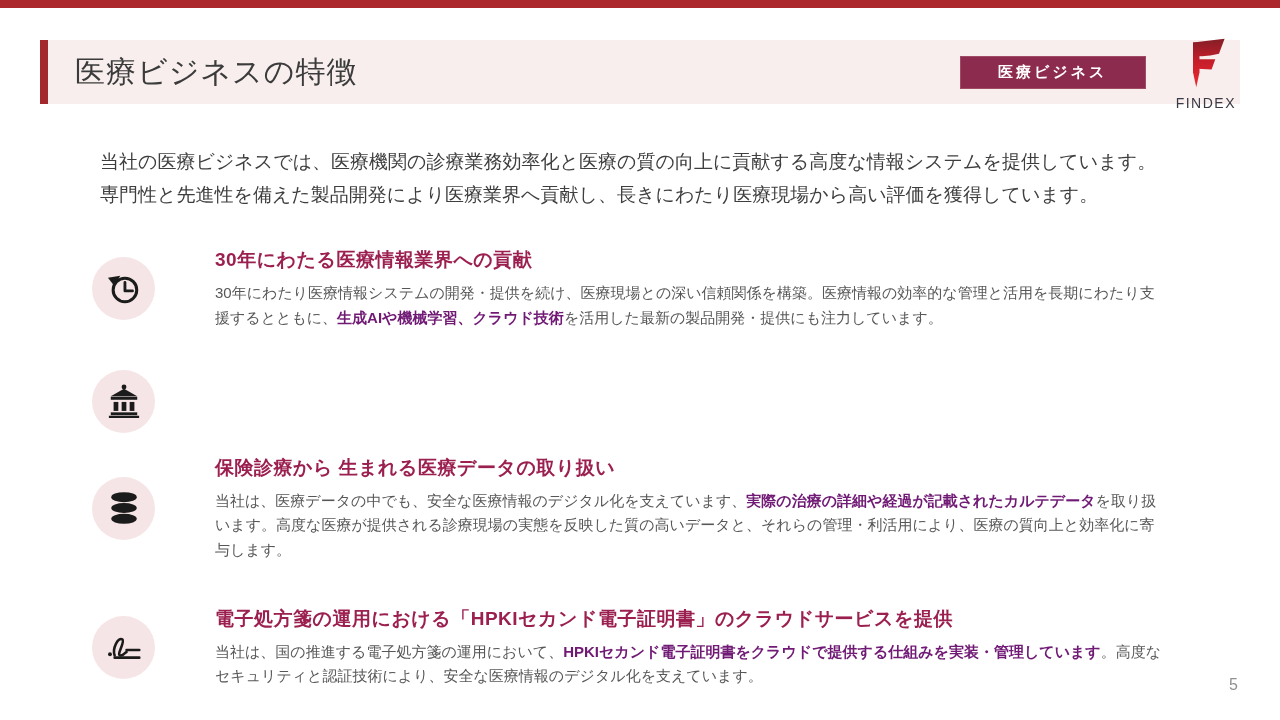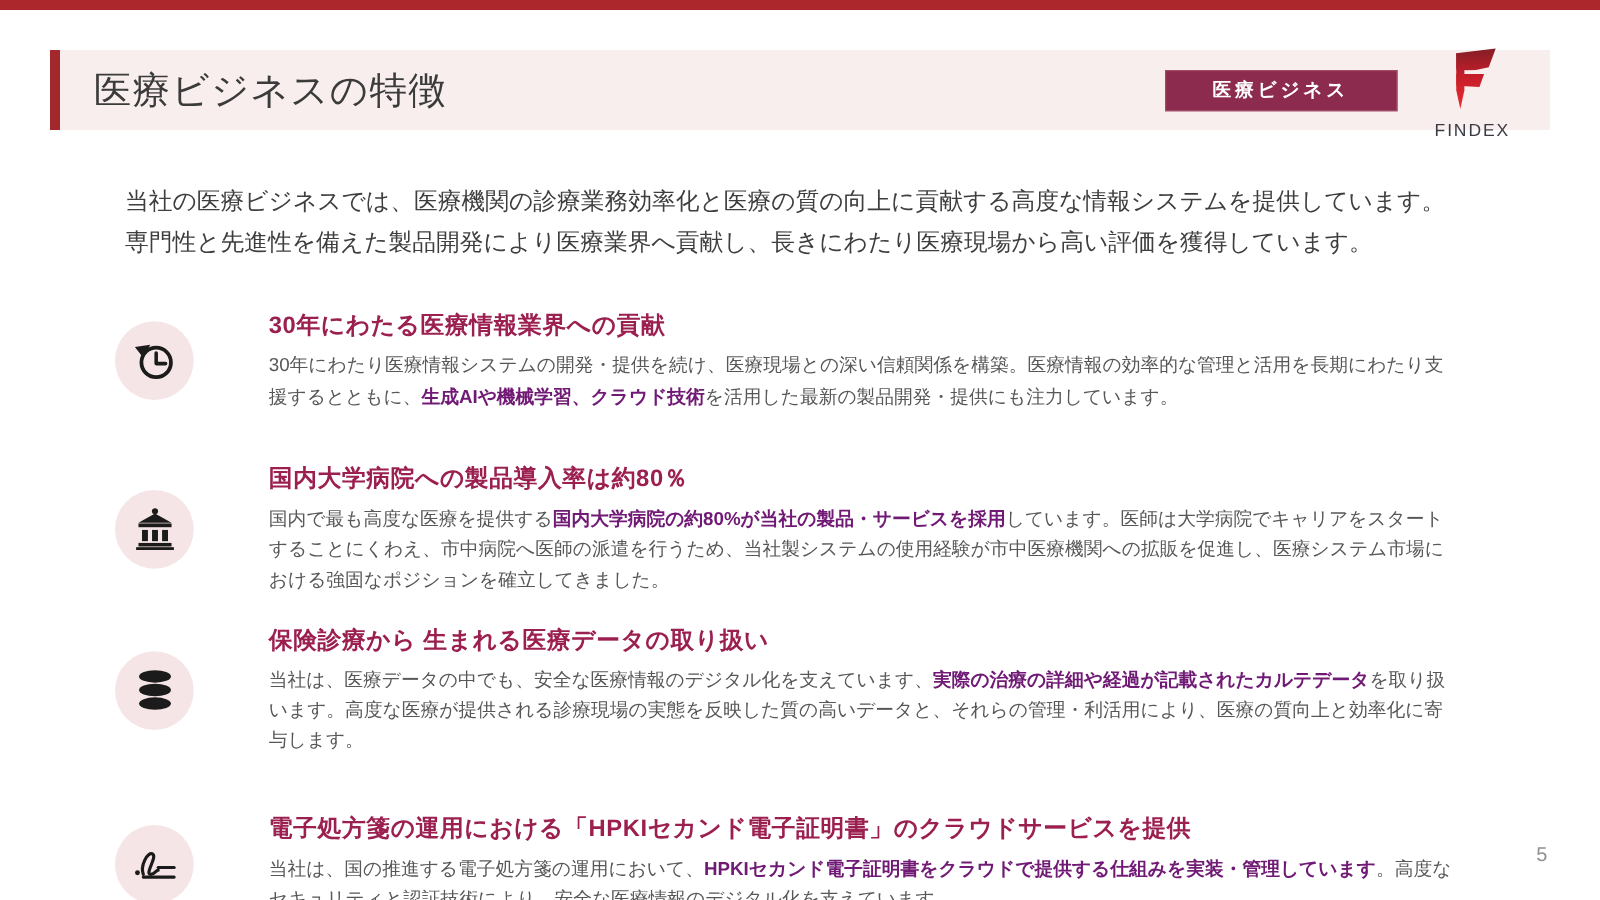--- a/index.html
+++ b/index.html
@@ -26,21 +26,21 @@
     background:var(--accent-bar,#A2282E);
   }
   .page-title {
     margin-left:35px;
     font-size:30px;
     font-weight:400;
     color:#3B3B3B;
     letter-spacing:1px;
   }
   .band-right {
-    margin-left:auto; margin-right:32px;
+    margin-left:auto; margin-right:4px;
     display:flex; align-items:center; gap:30px;padding-left:20px;
   }
   .category-badge {
     width:186px; height:33px;
     background:var(--badge-bg,#8C2B4D);
     border:1px solid #A04A66;
     color:#ffffff;
     font-size:15px; font-weight:700; letter-spacing:3px;
     display:flex; align-items:center; justify-content:center;
   }
@@ -139,24 +139,20 @@
           <circle cx="18" cy="3.2" r="2.6"></circle>
           <polygon points="4,13 18,5 32,13"></polygon>
           <rect x="4" y="13.5" width="28" height="3.2"></rect>
           <rect x="7" y="19" width="5" height="9.5"></rect>
           <rect x="15.5" y="19" width="5" height="9.5"></rect>
           <rect x="24" y="19" width="5" height="9.5"></rect>
           <rect x="4" y="30" width="28" height="3"></rect>
           <rect x="2" y="33.6" width="32" height="2.4"></rect>
         </svg>
       </div>
-      <div class="feature-text">
-        <div class="feature-heading">国内大学病院への製品導入率は約80％</div>
-        <p class="feature-body"><span>国内で最も高度な医療を提供する</span><b>国内大学病院の約80%が当社の製品・サービスを採用</b><span>しています。医師は大学病院でキャリアをスタートすることにくわえ、市中病院へ医師の派遣を行うため、当社製システムの使用経験が市中医療機関への拡販を促進し、医療システム市場における強固なポジションを確立してきました。</span></p>
-      </div>
     </div>
     <div class="feature-row">
       <div class="icon-circle">
         <svg viewBox="0 0 36 36" aria-hidden="true" fill="#1B1B1B">
           <ellipse cx="18" cy="6.5" rx="13.5" ry="5.3"></ellipse>
           <ellipse cx="18" cy="18" rx="13.5" ry="5.3"></ellipse>
           <ellipse cx="18" cy="29.5" rx="13.5" ry="5.3"></ellipse>
         </svg>
       </div>
       <div class="feature-text">

